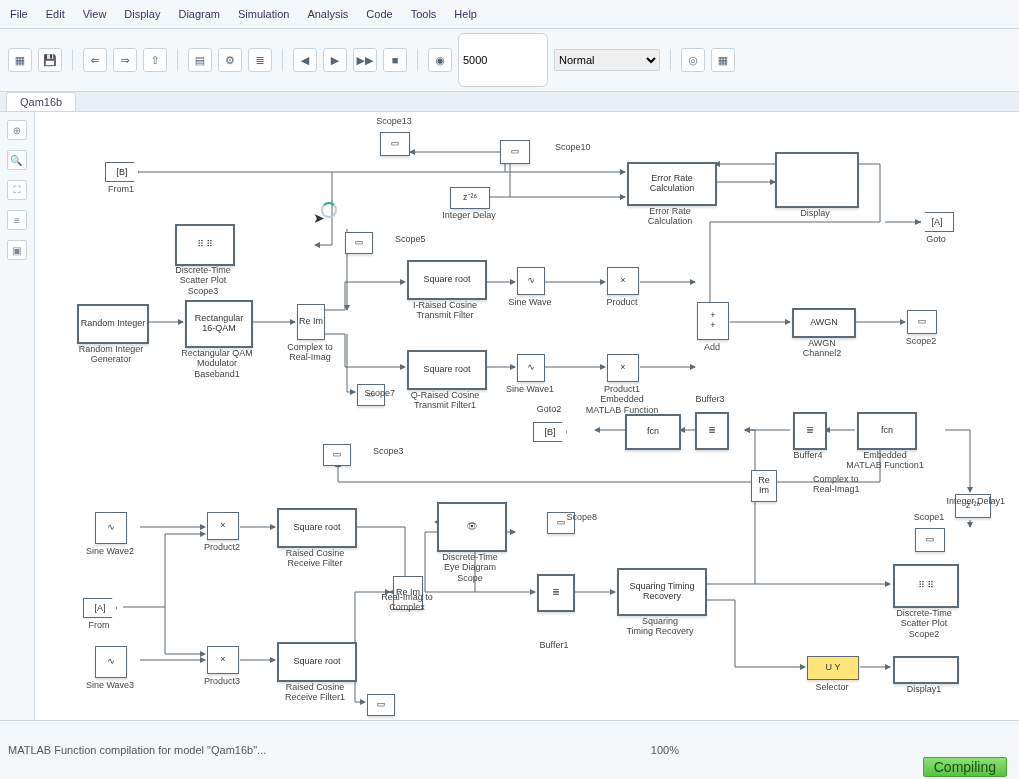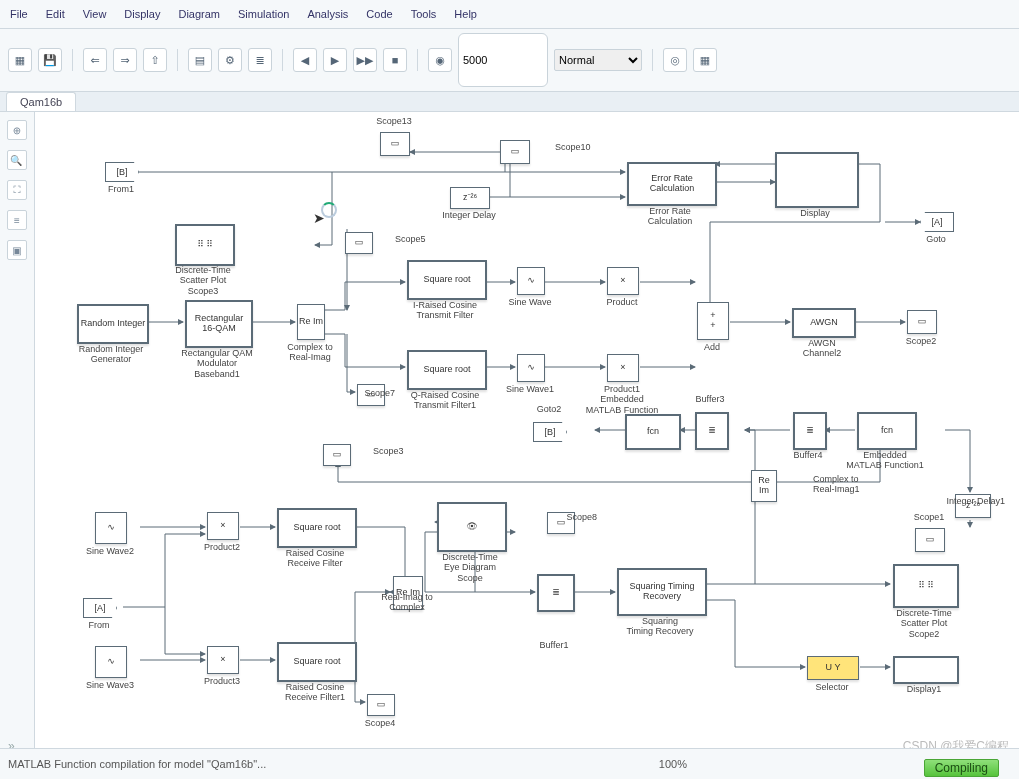--- a/index.html
+++ b/index.html
@@ -2,38 +2,38 @@
 <html><head>
 <meta charset="utf-8">
 <style>
   html,body{margin:0;padding:0;font-family:"Segoe UI",Arial,sans-serif;font-size:11px;color:#333;background:#e9eff4;width:1019px;height:779px;overflow:hidden}
   .menubar{display:flex;gap:18px;padding:8px 10px;border-bottom:1px solid #cfd8df;background:#f5f8fa}
   .menubar span{color:#336;cursor:default}
   .toolbar{display:flex;align-items:center;gap:6px;padding:4px 8px;border-bottom:1px solid #cfd8df;background:#f5f8fa}
   .tbtn{width:22px;height:22px;border:1px solid #c9d3da;border-radius:3px;display:flex;align-items:center;justify-content:center;background:#fff;color:#567}
   .sep{width:1px;height:22px;background:#cfd8df;margin:0 4px}
   .tinput{width:80px;height:20px;border:1px solid #c9d3da;border-radius:6px;padding:16px 4px;font-size:11px}
-  .tselect{width:88px;height:22px;border:1px solid #c9d3da;border-radius:2px;font-size:11px}
+  .tselect{width:106px;height:22px;border:1px solid #c9d3da;border-radius:2px;font-size:11px}
   .tabrow{background:#e9eff4;border-bottom:1px solid #cfd8df;padding:0 6px}
   .tab{display:inline-block;background:#fff;border:1px solid #cfd8df;border-bottom:none;padding:3px 13px;font-size:11px;color:#445;border-radius:3px 3px 0 0}
   .workspace{position:relative;display:flex;height:670px}
   .palette{width:34px;background:#f5f8fa;border-right:1px solid #cfd8df;display:flex;flex-direction:column;align-items:center;gap:10px;padding-top:8px}
   .pbtn{width:18px;height:18px;border:1px solid #c9d3da;border-radius:2px;background:#fff;color:#789;font-size:10px;display:flex;align-items:center;justify-content:center}
   .canvas{flex:1;position:relative;background:#fff;overflow:hidden}
   svg.wires{position:absolute;inset:0;width:100%;height:100%;pointer-events:none}
   .blk{position:absolute;background:#fff;border:1px solid #5b6b77;box-shadow:0 2px 2px rgba(0,0,0,.12)}
   .blk.thick{border-width:2px}
   .blk .inner{width:100%;height:100%;display:flex;align-items:center;justify-content:center;font-size:9px;text-align:center;line-height:1.1;padding:1px;box-sizing:border-box}
   .lbl{position:absolute;font-size:9px;color:#444;text-align:center;width:120px;margin-left:-60px;white-space:pre-line;line-height:1.15}
   .tag{position:absolute;border:1px solid #5b6b77;background:#fff;font-size:9px;display:flex;align-items:center;justify-content:center}
   .tag.left{clip-path:polygon(0 0,85% 0,100% 50%,85% 100%,0 100%)}
   .tag.right{clip-path:polygon(15% 0,100% 0,100% 100%,15% 100%,0 50%)}
   .selector{background:#ffe47a}
-  .statusbar{position:absolute;bottom:0;left:0;right:0;height:22px;border-top:1px solid #cfd8df;background:#f5f8fa;display:flex;align-items:center;font-size:11px;color:#555;padding:4px 8px;gap:24px}
-  .compile{position:absolute;right:20px;bottom:2px;background:linear-gradient(#8fe07a,#56c33c);color:#1a4d12;border:1px solid #4aa636;padding:1px 10px;font-size:12px;border-radius:2px}
+  .statusbar{position:absolute;bottom:0;left:0;right:0;height:22px;border-top:1px solid #cfd8df;background:#f5f8fa;display:flex;align-items:center;font-size:11px;color:#555;padding:18px 8px;gap:32px}
+  .compile{position:absolute;right:12px;bottom:2px;background:linear-gradient(#8fe07a,#56c33c);color:#1a4d12;border:1px solid #4aa636;padding:1px 10px;font-size:14px;border-radius:2px}
   .watermark{position:absolute;right:10px;bottom:24px;color:#bbb;font-size:12px}
   .chev{position:absolute;left:8px;bottom:26px;color:#9aa;font-size:12px}
   .cursor{position:absolute;left:278px;top:98px;font-size:14px;pointer-events:none}
   .spin{position:absolute;left:286px;top:90px;width:12px;height:12px;border:2px solid #bcd;border-top-color:#2a7;border-radius:50%}
 </style>
 </head>
 <body>
 
 <div class="menubar">
   <span>File</span>

